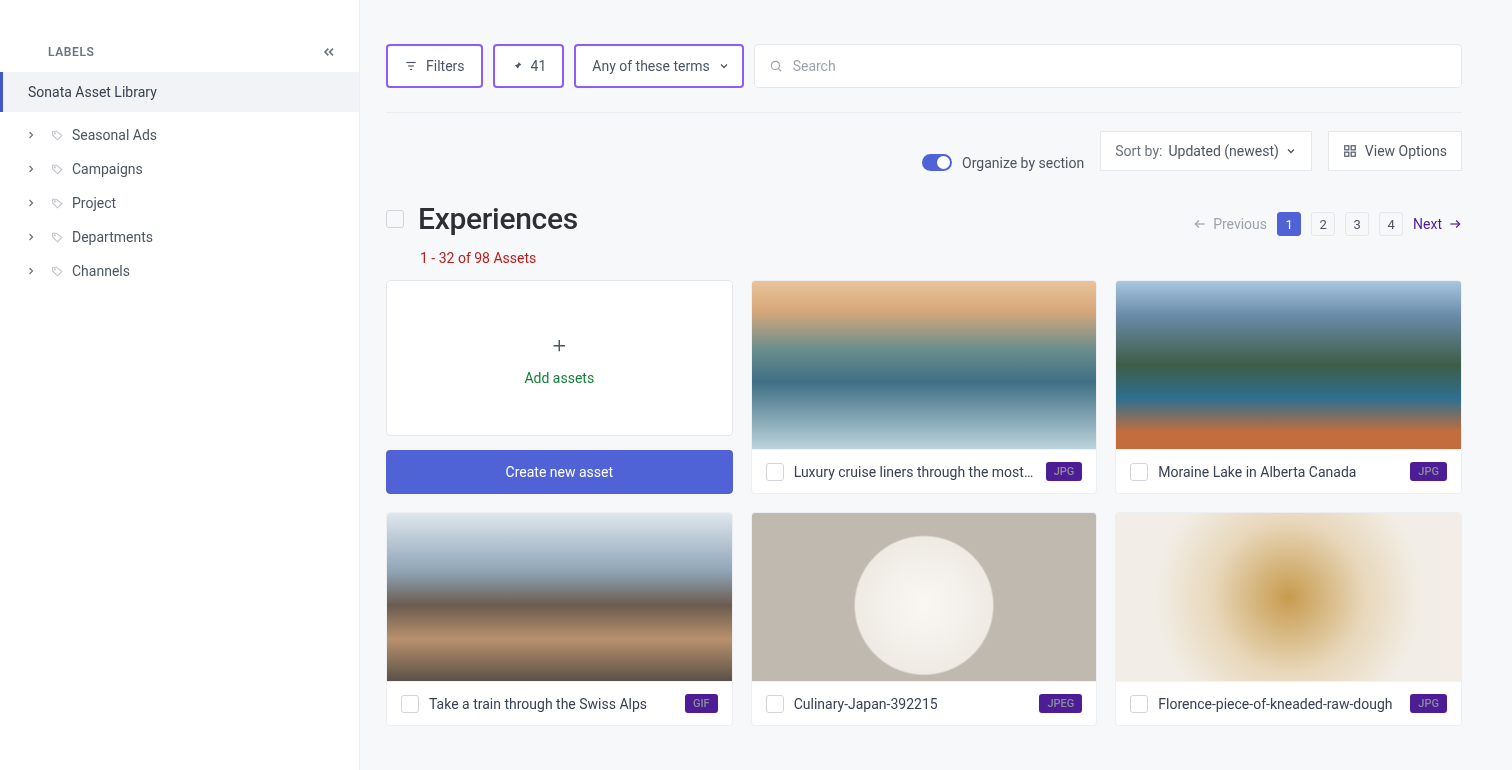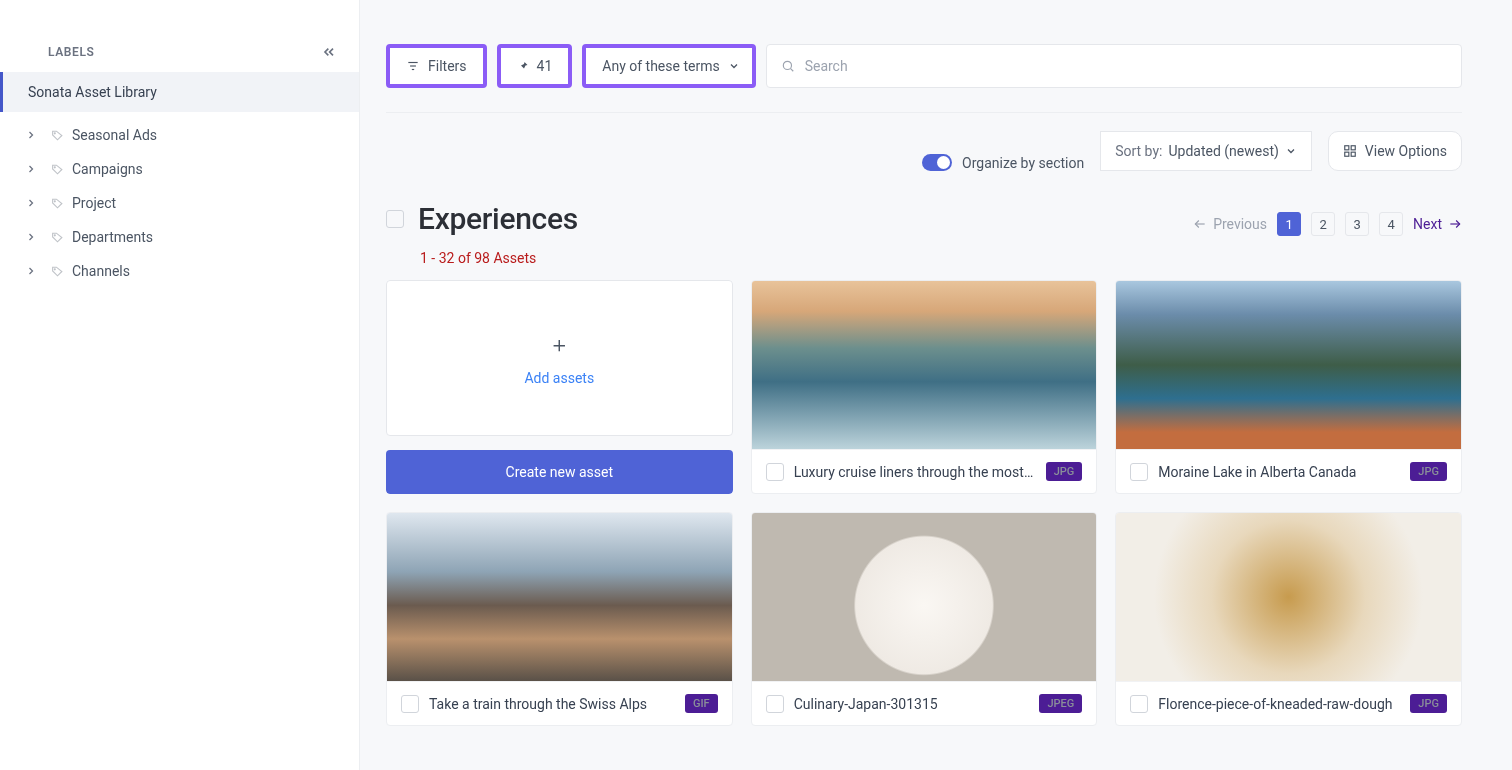--- a/index.html
+++ b/index.html
@@ -14,55 +14,55 @@
   .collapse-icon { width: 16px; height: 16px; cursor: pointer; color: #6b7280; }
   .lib-item { padding: 12px 22px 12px 25px; font-size: 14px; color: #374151; background: #f1f3f7; border-left: 3px solid #4457c9; cursor: pointer; }
   .tree { padding: 6px 0; }
   .tree-row { display: flex; align-items: center; padding: 9px 22px 9px 25px; cursor: pointer; font-size: 14px; color: #4b5563; }
   .chev { width: 12px; height: 12px; margin-right: 14px; color: #6b7280; flex-shrink: 0; }
   .tag-icon { width: 13px; height: 13px; margin-right: 8px; opacity: 0.35; flex-shrink: 0; }
 
   
   .main { flex: 1; padding: 0 50px 0 26px; overflow: hidden; }
   .toolbar-row { display: flex; gap: 10px; padding: 44px 0 12px 0; align-items: center; }
-  .pill { display: inline-flex; align-items: center; gap: 8px; height: 44px; padding: 0 16px; border: 4px solid #8b5cf6; border-radius: 4px; background: #fff; font-size: 14px; color: #4b5563; cursor: pointer; }
+  .pill { display: inline-flex; align-items: center; gap: 8px; height: 44px; padding: 0 16px; border: 2px solid #8b5cf6; border-radius: 4px; background: #fff; font-size: 14px; color: #4b5563; cursor: pointer; }
   .pill.dropdown { padding-right: 12px; }
   .search-wrap { flex: 1; display: flex; align-items: center; height: 44px; border: 1px solid #e5e7eb; border-radius: 4px; background: #fff; padding: 0 14px; gap: 10px; }
   .search-wrap input { border: none; outline: none; font-size: 14px; flex: 1; background: transparent; }
   .search-wrap input::placeholder { color: #9ca3af; }
 
   .divider { height: 1px; background: #eceef1; margin: 12px 0 0 0; }
 
   .controls-row { display: flex; justify-content: flex-end; align-items: flex-end; gap: 16px; padding: 18px 0 10px 0; font-size: 14px; color: #4b5563; }
   .toggle-wrap { display: flex; align-items: center; gap: 10px; }
   .toggle { width: 30px; height: 17px; border-radius: 10px; background: #4f63d6; position: relative; cursor: pointer; }
   .toggle::after { content:""; position:absolute; right:2px; top:2px; width:13px; height:13px; background:#fff; border-radius:50%; }
   .sort-pill { display:flex; align-items:center; gap:6px; border:1px solid #e5e7eb; border-radius:0; height:40px; padding:0 14px; background:#fff; cursor:pointer; }
   .sort-pill .lbl { color:#6b7280; }
-  .view-pill { display:flex; align-items:center; gap:8px; border:1px solid #e5e7eb; border-radius:10px; height:40px; padding:0 14px; background:#fff; cursor:pointer; }
+  .view-pill { display:flex; align-items:center; gap:8px; border:1px solid #e5e7eb; border-radius:0; height:40px; padding:0 14px; background:#fff; cursor:pointer; }
 
   .section-row { display:flex; align-items:flex-end; justify-content:space-between; padding: 20px 0 4px 0; }
   .section-left { display:flex; align-items:center; gap:14px; }
   .sec-check { width:18px; height:18px; border:1.5px solid #d1d5db; border-radius:3px; cursor:pointer; }
   .section-title { font-size: 30px; font-weight: 500; color:#2c2f36; letter-spacing:-0.3px; }
   .section-sub { font-size: 14px; color:#b91c1c; padding: 10px 0 14px 34px; }
 
   .pager { display:flex; align-items:center; gap:10px; font-size:14px; }
   .pager .nav { display:flex; align-items:center; gap:6px; color:#9ca3af; cursor:pointer; }
   .pager .nav.active { color:#4c1d95; }
   .pg { width:24px; height:24px; display:flex; align-items:center; justify-content:center; border:1px solid #e5e7eb; border-radius:3px; color:#4b5563; cursor:pointer; font-size:13px; }
   .pg.current { background:#4f63d6; border-color:#4f63d6; color:#fff; }
 
   
   .grid { display:grid; grid-template-columns: repeat(3, 1fr); gap: 18px; }
   .card { background:#fff; border:1px solid #eceef1; border-radius:4px; overflow:hidden; }
   .card.add { display:flex; flex-direction:column; background:transparent; border:none; gap:14px; }
   .add-box { flex:1; border:1px solid #e5e7eb; border-radius:4px; background:#fff; display:flex; flex-direction:column; align-items:center; justify-content:center; gap:10px; height:168px; cursor:pointer; }
   .add-box .plus { font-size:22px; color:#4b5563; font-weight:300; }
-  .add-box .txt { font-size:14px; color:#3b82f6; }
+  .add-box .txt { font-size:14px; color:#15803d; }
   .create-btn { background:#4f63d6; color:#fff; border:none; height:44px; border-radius:4px; font-size:14px; cursor:pointer; }
 
   .thumb { height:168px; background:#fff; display:flex; align-items:center; justify-content:center; overflow:hidden; }
   .thumb.t1 { background: linear-gradient(to bottom, #e8c39a 0%, #d7a779 18%, #6c8f8d 40%, #3f6f85 60%, #bcd3db 100%); }
   .thumb.t2 { background: linear-gradient(to bottom, #a9c7df 0%, #6b8caa 20%, #3e5d48 50%, #2e6f8f 70%, #c36d3f 90%); }
   .thumb.t3 { background: linear-gradient(to bottom, #dfe7ef 0%, #8ea4b5 35%, #6b5b4f 55%, #b9916d 75%, #5a5148 100%); }
   .thumb.t4 { background: radial-gradient(circle at 50% 55%, #faf7f3 0%, #efeae4 35%, #bfb9b0 36%, #bfb9b0 100%); }
   .thumb.t5 { background: radial-gradient(circle at 50% 50%, #c79b4e 0%, #e8d8bc 40%, #f2eee7 70%); }
 
   .card-footer { display:flex; align-items:center; gap:10px; padding:12px 14px; border-top:1px solid #f1f2f4; }
@@ -260,21 +260,21 @@
           <div class="card-check"></div>
           <div class="card-title">Take a train through the Swiss Alps</div>
           <div class="badge">GIF</div>
         </div>
       </div>
 
       <div class="card">
         <div class="thumb t4"></div>
         <div class="card-footer">
           <div class="card-check"></div>
-          <div class="card-title">Culinary-Japan-301315</div>
+          <div class="card-title">Culinary-Japan-392215</div>
           <div class="badge">JPEG</div>
         </div>
       </div>
 
       <div class="card">
         <div class="thumb t5"></div>
         <div class="card-footer">
           <div class="card-check"></div>
           <div class="card-title">Florence-piece-of-kneaded-raw-dough</div>
           <div class="badge">JPG</div>

